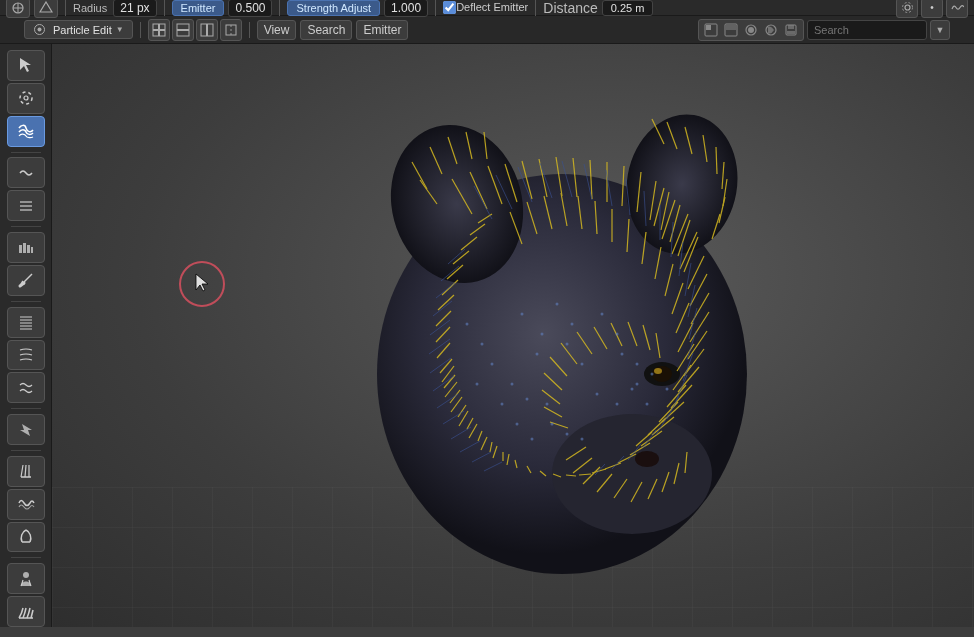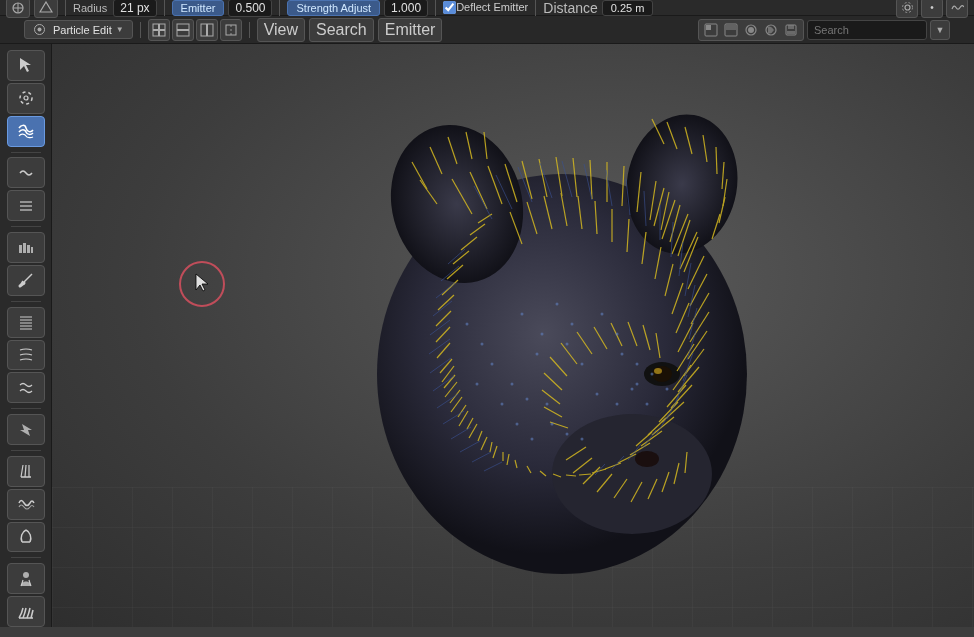--- a/index.html
+++ b/index.html
@@ -142,21 +142,21 @@
       gap: 4px;
       cursor: pointer;
     }
     .mode-dropdown .arrow { font-size: 8px; color: #aaa; }
 
     .second-btn {
       background: #3c3c3c;
       border: 1px solid #555;
       border-radius: 3px;
       padding: 2px 6px;
-      font-size: 16px;
+      font-size: 12px;
       color: #ccc;
       cursor: pointer;
     }
 
     .icon-btn-group {
       display: flex;
       gap: 2px;
     }
     .icon-btn-sm {
       width: 22px;

